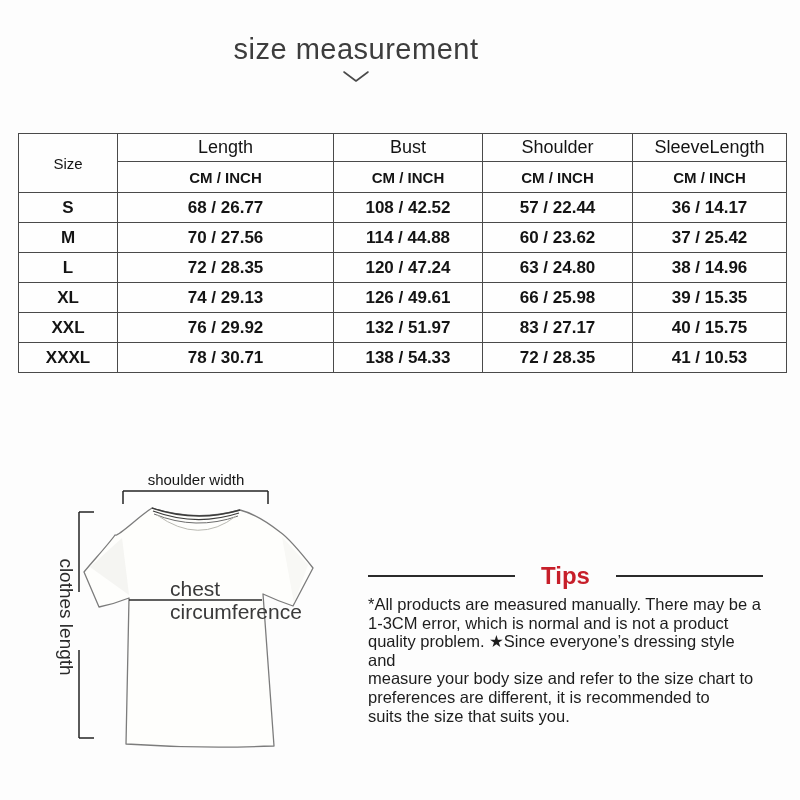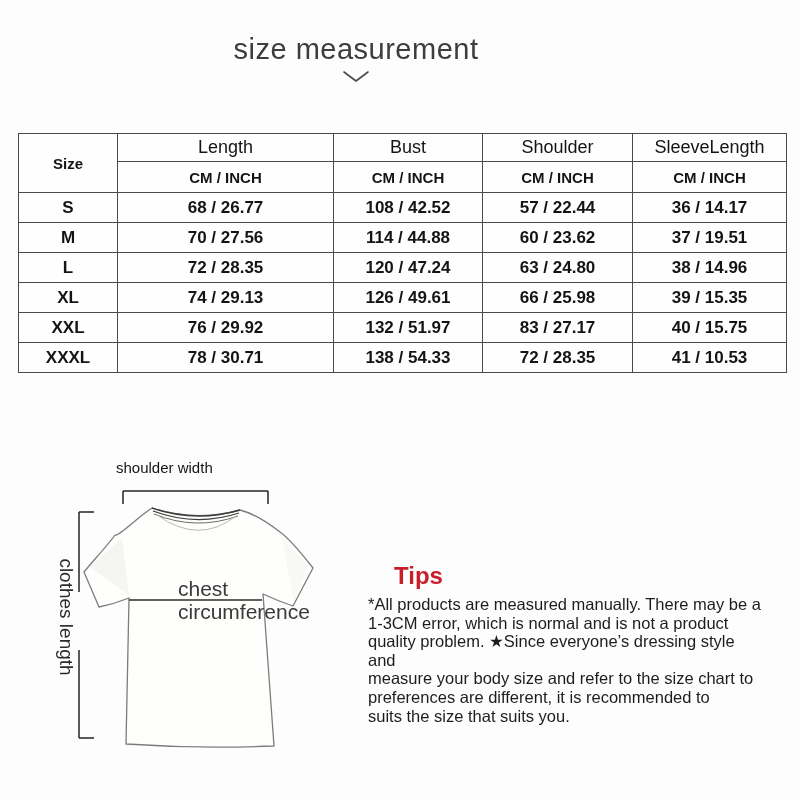--- a/index.html
+++ b/index.html
@@ -27,46 +27,46 @@
   }
   table.size-table th, table.size-table td {
     border:1px solid #4a4a4a;
     text-align:center; vertical-align:middle;
     color:#141414;
     overflow:hidden; white-space:nowrap;
   }
   tr.hdr-row-1 { height:28px; }
   tr.hdr-row-2 { height:31px; }
   tr.data-row  { height:30px; }
-  th.size-corner { font-size:15px; font-weight:700; }
+  th.size-corner { font-size:15px; font-weight:400; }
   th.col-header  { font-size:18px; font-weight:400; color:#2d2d2d; }
   th.unit-header { font-size:15px; font-weight:700; }
   td.size-cell   { font-size:17px; font-weight:700; }
   td.value-cell  { font-size:17px; font-weight:700; }
 
   
   .diagram { position:absolute; left:30px; top:455px; width:340px; height:330px; }
   .diagram svg { position:absolute; left:0; top:0; }
   .shoulder-width-label {
-    position:absolute; left:86px; top:4px; width:160px; text-align:left;
+    position:absolute; left:86px; top:16px; width:160px; text-align:center;
     font-size:15px; color:#151515;
   }
   .clothes-length-label {
     position:absolute; left:-34px; top:151px; width:140px; height:22px;
     text-align:center; font-size:19px; color:#2b2b2b;
     transform:rotate(90deg);
   }
   .chest-label {
-    position:absolute; left:148px; top:122px;
+    position:absolute; left:140px; top:122px;
     font-size:21px; line-height:23px; color:#3a3a3a;
   }
 
   
   .tips { position:absolute; left:368px; top:562px; width:395px; }
-  .tips-head { display:flex; align-items:flex-start;flex-direction:column; }
+  .tips-head { display:flex; align-items:center; }
   .tips-head .line { flex:1; height:2px; background:#2b2b2b; }
   .tips-title { margin:0 26px; font-size:24px; font-weight:700; }
   .tips-body { margin-top:5px; }
   .tips-line { font-size:16.5px; line-height:18.6px; color:#1d1d1d; }
 </style>
 </head>
 <body>
 
 <div class="title-wrap">
   <div class="page-title">size measurement</div>
@@ -108,21 +108,21 @@
           <td class="value-cell">68 / 26.77</td>
           <td class="value-cell">108 / 42.52</td>
           <td class="value-cell">57 / 22.44</td>
           <td class="value-cell">36 / 14.17</td>
         </tr>
         <tr class="data-row">
           <td class="size-cell">M</td>
           <td class="value-cell">70 / 27.56</td>
           <td class="value-cell">114 / 44.88</td>
           <td class="value-cell">60 / 23.62</td>
-          <td class="value-cell">37 / 19.51</td>
+          <td class="value-cell">37 / 25.42</td>
         </tr>
         <tr class="data-row">
           <td class="size-cell">L</td>
           <td class="value-cell">72 / 28.35</td>
           <td class="value-cell">120 / 47.24</td>
           <td class="value-cell">63 / 24.80</td>
           <td class="value-cell">38 / 14.96</td>
         </tr>
         <tr class="data-row">
           <td class="size-cell">XL</td>

